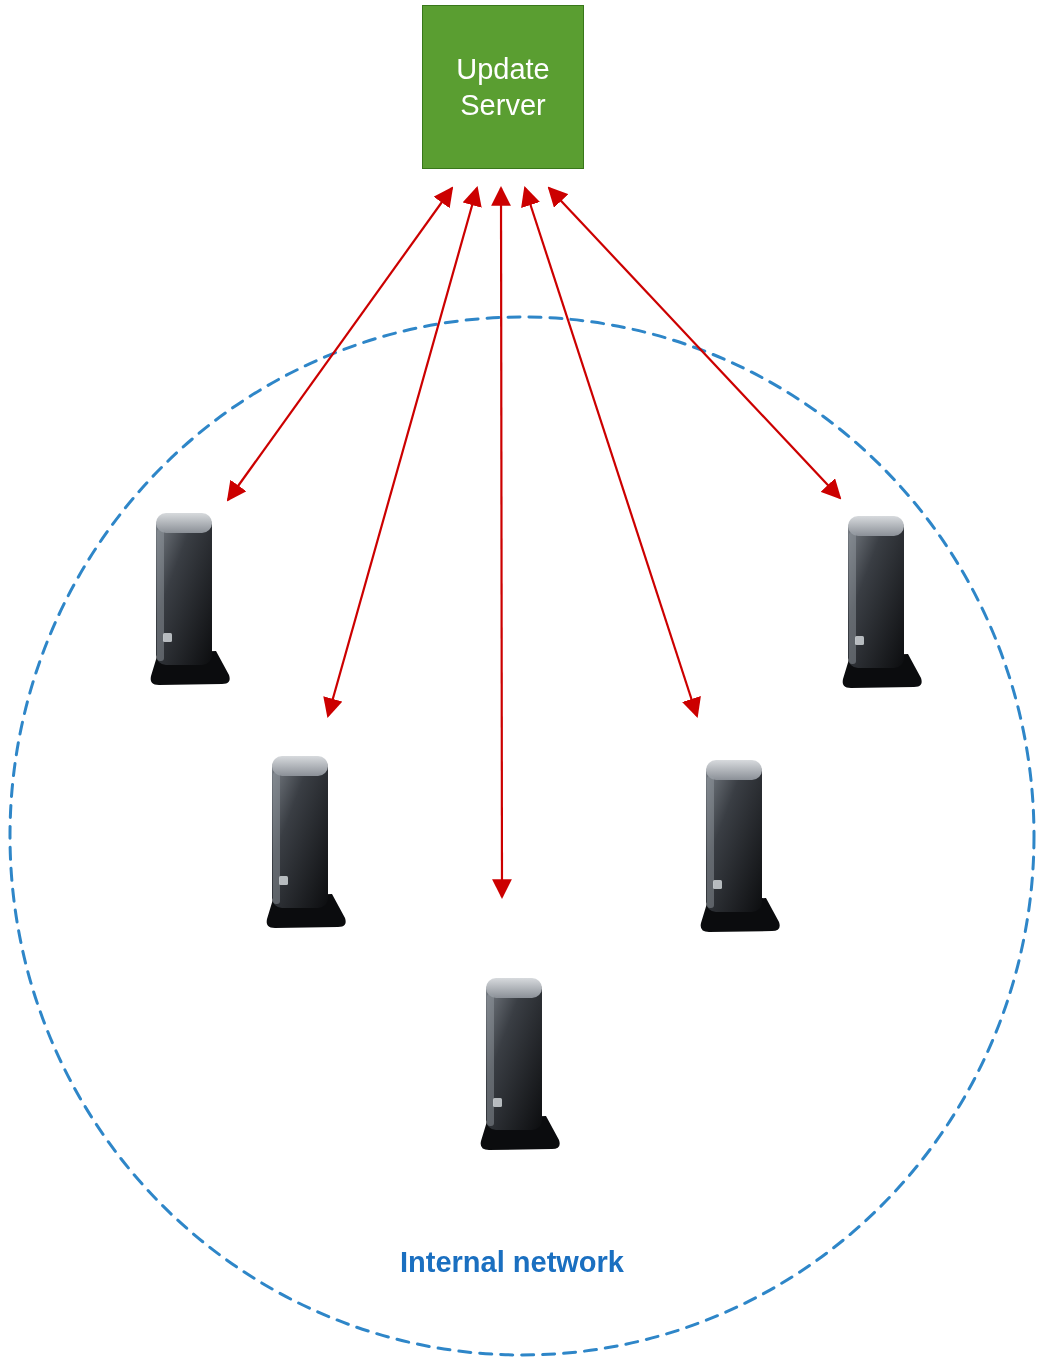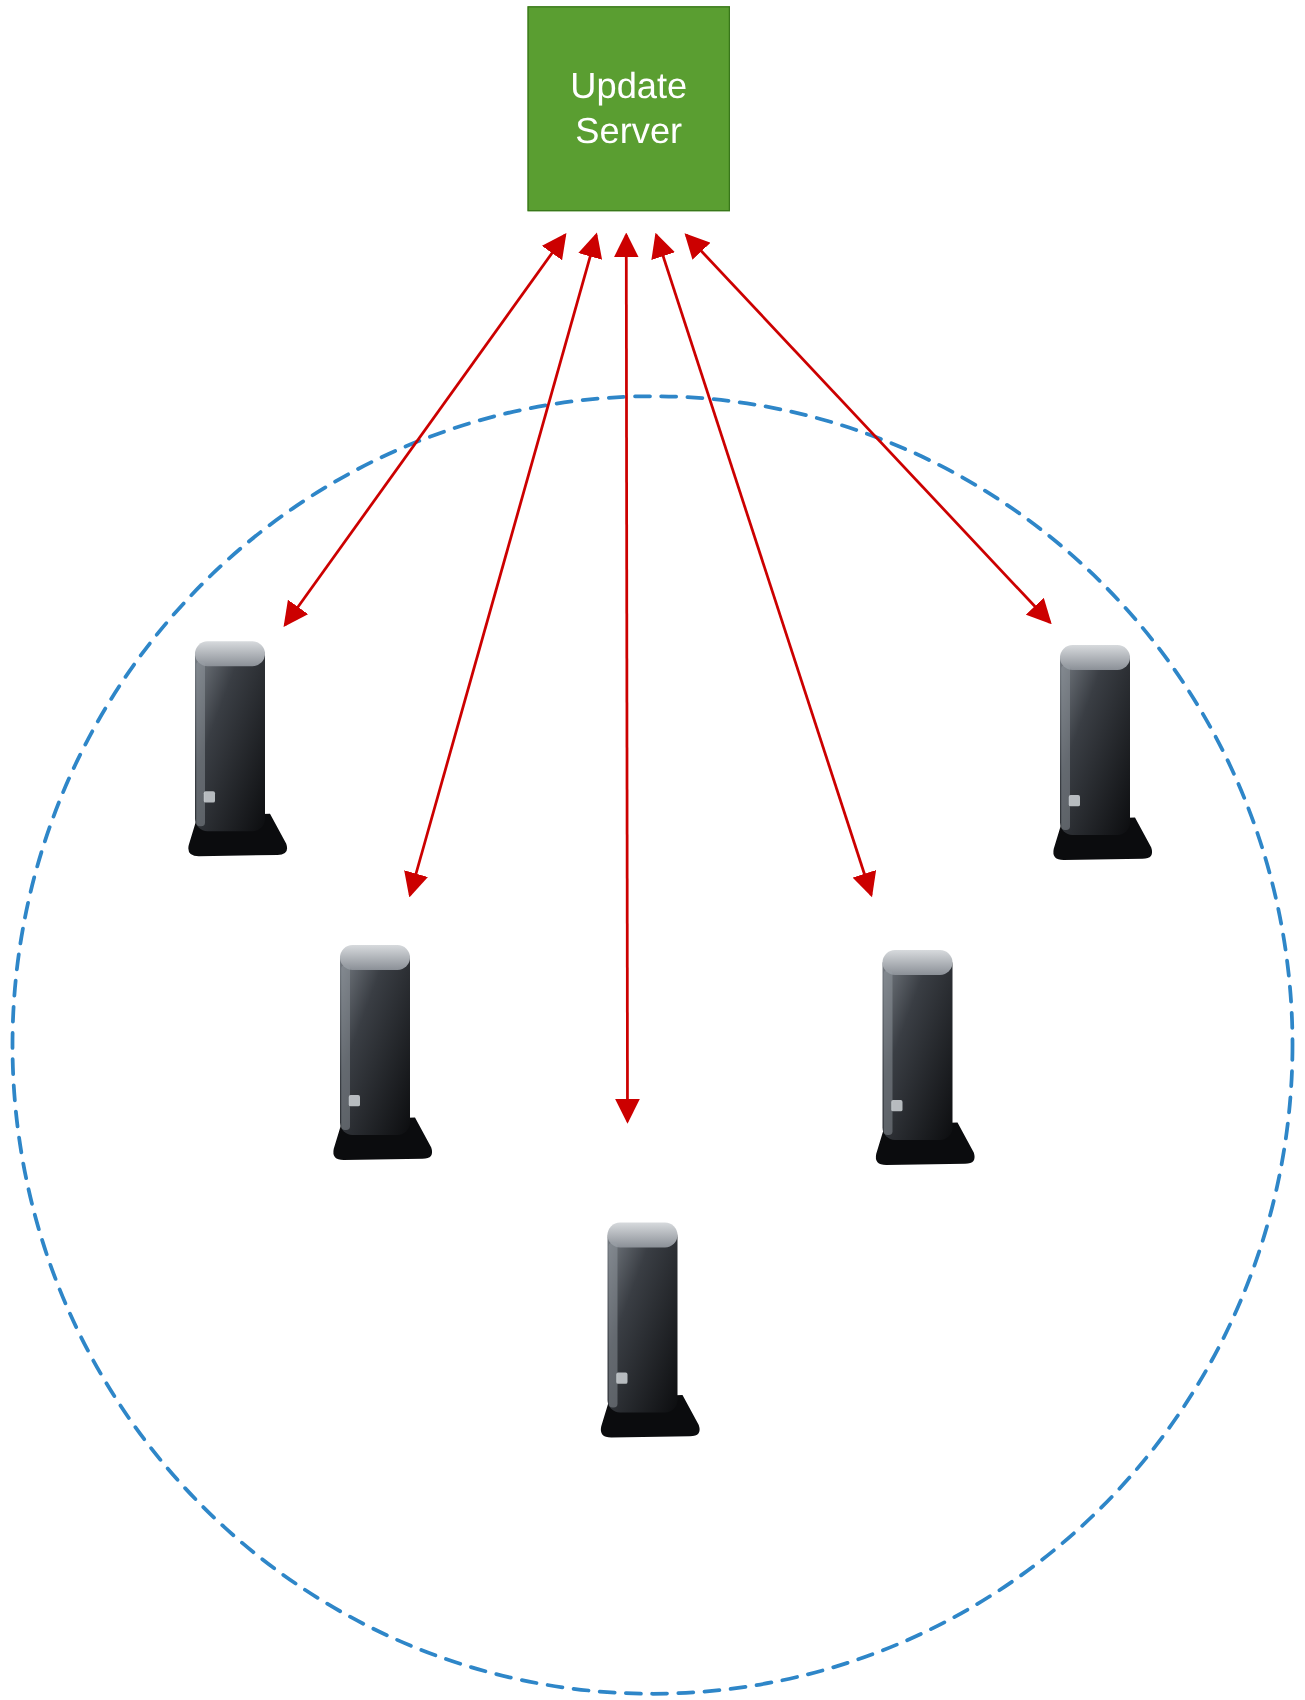--- a/index.html
+++ b/index.html
@@ -131,14 +131,15 @@
       <g>
         <use href="#device" x="456" y="970" width="110" height="190"></use>
       </g>
     </g>
   </svg>
 
   <div class="server-box">
     <span>Update Server</span>
   </div>
 
+  <div class="network-label">Internal network</div>
 
 </div>
 
 </body></html>

